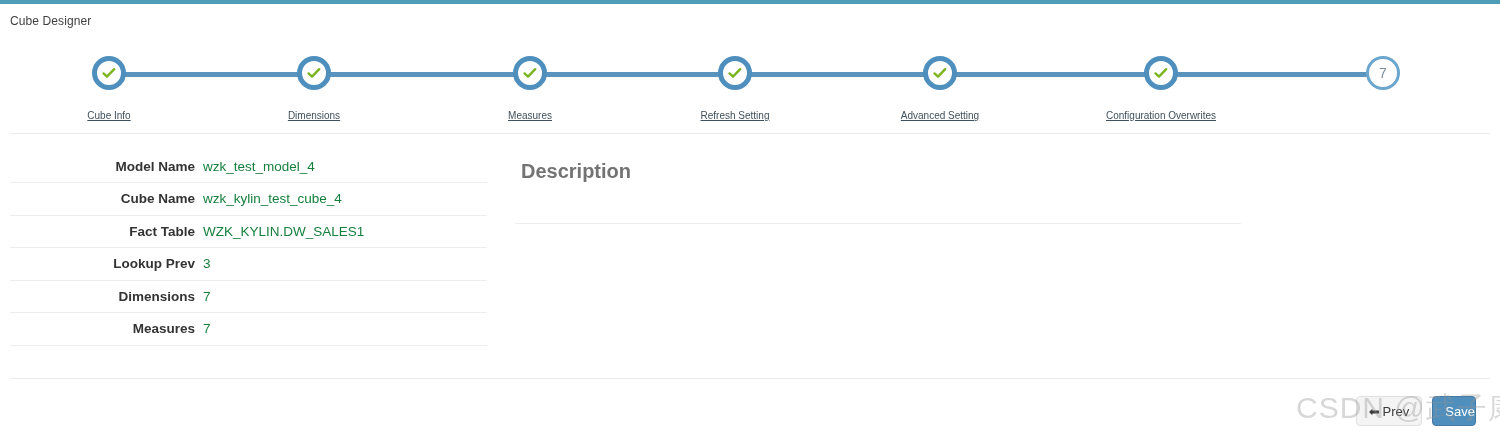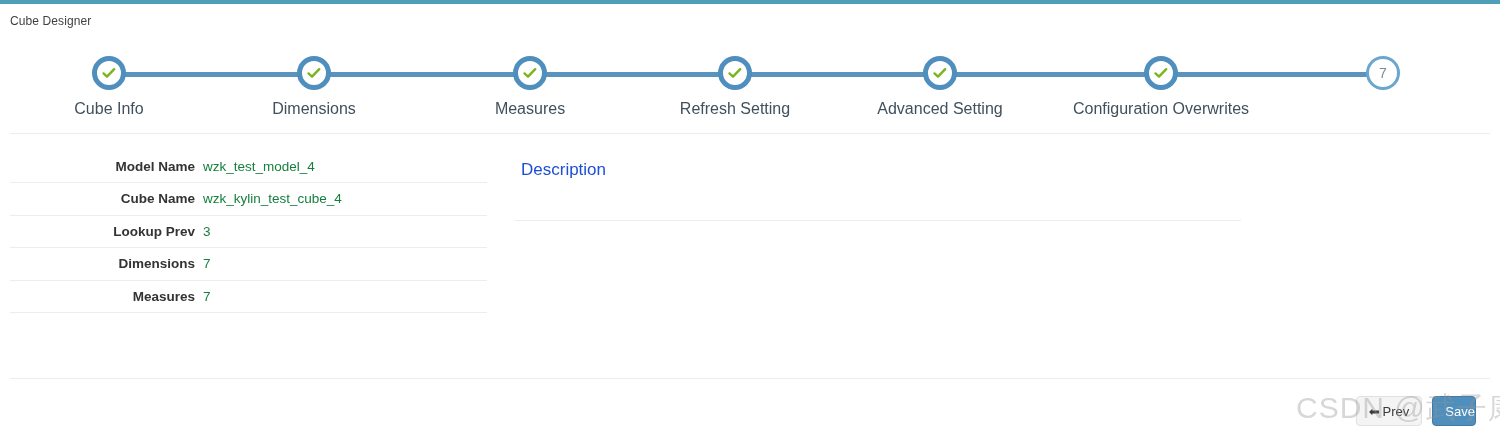--- a/index.html
+++ b/index.html
@@ -78,24 +78,25 @@
     display: block;
     width: 16px;
     height: 16px;
   }
   .step-num {
     font-size: 14px;
     color: #7a8a96;
     line-height: 1;
   }
   .step-label {
-    margin-top: 10px;
-    font-size: 16px;
+    margin-top: 20px;
+    font-size: 10px;
     color: #40505c;
     white-space: nowrap;
+    text-decoration: underline;
   }
 
   
   .divider-full {
     position: absolute;
     left: 10px;
     width: 1480px;
     height: 1px;
     background: #ececec;
   }
@@ -129,23 +130,24 @@
   }
 
   
   .desc-panel {
     position: absolute;
     top: 160px;
     left: 515px;
     width: 726px;
   }
   .desc-title {
-    font-size: 17px;
-    color: #1d4ed8;
+    font-size: 20px;
+    color: #737373;
     padding-left: 6px;
+    font-weight: bold;
   }
   .desc-body {
     height: 40px;
   }
   .desc-rule {
     height: 1px;
     background: #eeeeee;
     width: 726px;
   }
 
@@ -279,20 +281,24 @@
   <tbody>
     <tr>
       <td class="key">Model Name</td>
       <td class="val">wzk_test_model_4</td>
     </tr>
     <tr>
       <td class="key">Cube Name</td>
       <td class="val">wzk_kylin_test_cube_4</td>
     </tr>
     <tr>
+      <td class="key">Fact Table</td>
+      <td class="val">WZK_KYLIN.DW_SALES1</td>
+    </tr>
+    <tr>
       <td class="key">Lookup Prev</td>
       <td class="val">3</td>
     </tr>
     <tr>
       <td class="key">Dimensions</td>
       <td class="val">7</td>
     </tr>
     <tr>
       <td class="key">Measures</td>
       <td class="val">7</td>

